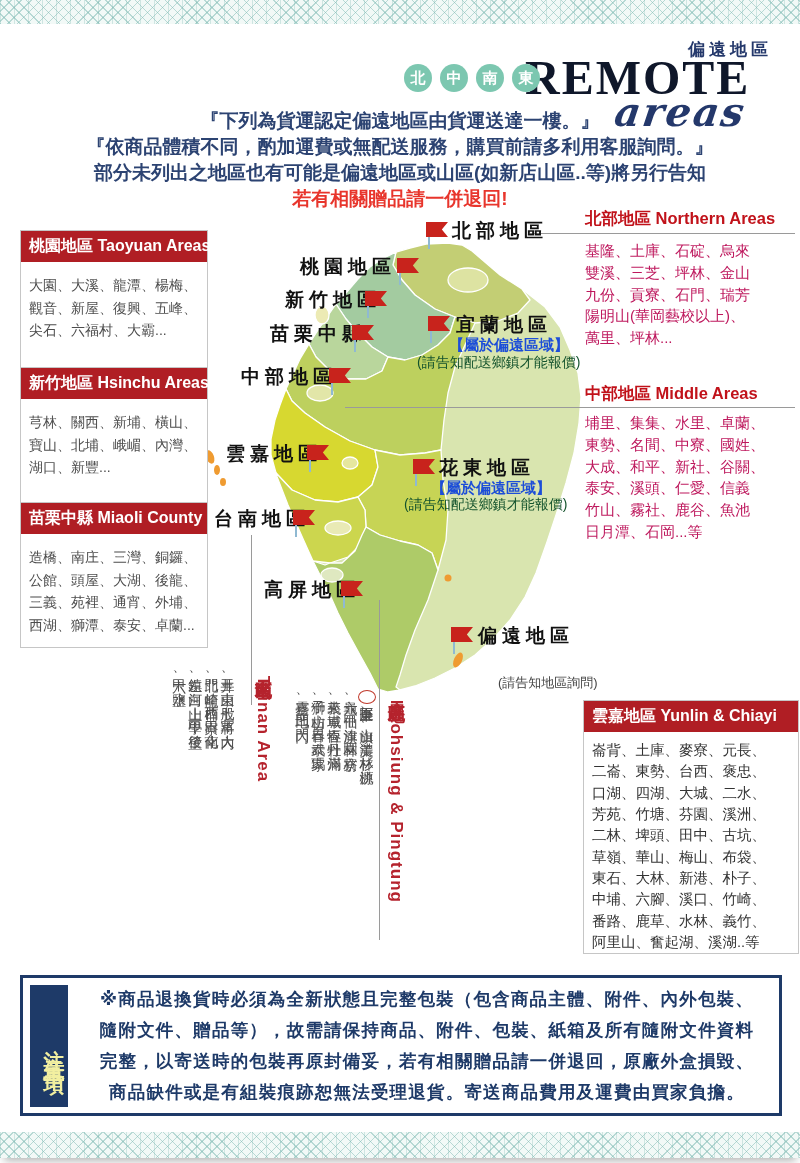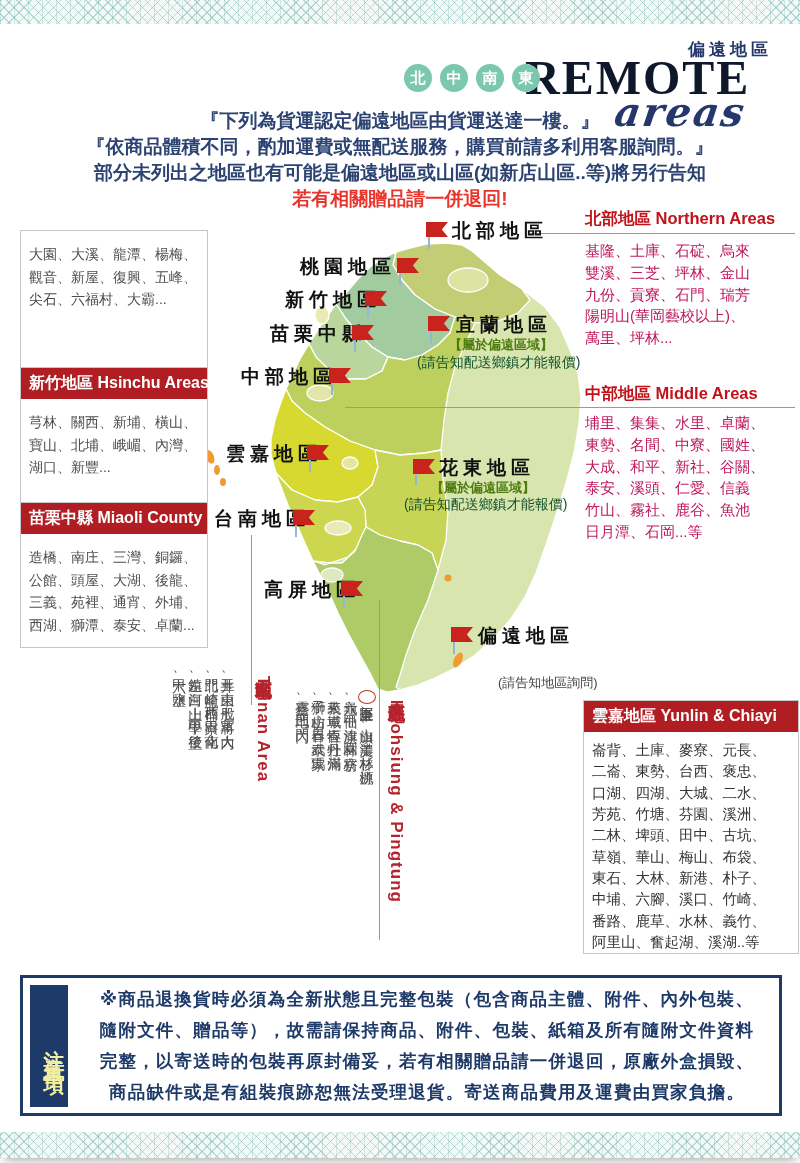--- a/index.html
+++ b/index.html
@@ -32,21 +32,21 @@
   .box-head{background:#b01e24;color:#fff;font-weight:bold;font-size:16px;
     padding:5px 0 5px 8px;white-space:nowrap;}
   .box-body{color:#4d4d4d;font-size:14px;line-height:1.62;padding:12px 8px;white-space:pre-line;}
   .panel-title{color:#c1121a;font-weight:bold;font-size:16.5px;white-space:nowrap;}
   .panel-body{color:#be185d;font-size:15px;line-height:1.45;white-space:pre-line;}
   .hline{height:1px;background:#9a9a9a;}
   .vline{width:1px;background:#9a9a9a;}
   
   .map-label{font-family:"DejaVu Serif","Liberation Serif",serif;font-weight:bold;font-size:19px;
     color:#111;letter-spacing:5px;white-space:nowrap;}
-  .map-sub1{font-weight:bold;font-size:13px;color:#4d7c0f;white-space:nowrap;}
+  .map-sub1{font-weight:bold;font-size:15px;color:#1d4ed8;white-space:nowrap;}
   .map-sub2{font-weight:normal;font-size:14px;color:#14532d;white-space:nowrap;}
   .map-sub3{font-size:13px;color:#444;white-space:nowrap;margin-top:24px;}
   .flag{width:24px;height:28px;}
   .flag::after{content:"";position:absolute;left:2px;top:3px;width:2px;height:24px;background:#8fb9d2;}
   .flag::before{content:"";position:absolute;left:0;top:0;width:22px;height:15px;background:#c8231c;
     clip-path:polygon(0 0,100% 0,72% 50%,100% 100%,0 100%);z-index:1;}
   
   .v-title{writing-mode:vertical-rl;text-orientation:mixed;color:#b5232d;font-weight:bold;
     font-size:17px;letter-spacing:1px;white-space:nowrap;}
   .v-cols{writing-mode:vertical-rl;text-orientation:mixed;color:#4d4d4d;font-size:14px;
@@ -149,20 +149,21 @@
   <span class="abs flag" style="left:293px;top:510px;"></span>
 
   <div class="abs map-label" style="left:264px;top:577px;">高屏地區</div>
   <span class="abs flag" style="left:341px;top:581px;"></span>
 
   <span class="abs flag" style="left:451px;top:627px;"></span>
   <div class="abs map-label" style="left:478px;top:623px;">偏遠地區</div>
   <div class="abs map-sub3" style="left:498px;top:650px;">(請告知地區詢問)</div>
 
   <div class="abs box" style="left:20px;top:230px;width:186px;height:137px;">
+    <div class="box-head">桃園地區 Taoyuan Areas</div>
     <div class="box-body">大園、大溪、龍潭、楊梅、
 觀音、新屋、復興、五峰、
 尖石、六福村、大霸...</div>
   </div>
   <div class="abs box" style="left:20px;top:367px;width:186px;height:135px;">
     <div class="box-head">新竹地區 Hsinchu Areas</div>
     <div class="box-body">芎林、關西、新埔、橫山、
 寶山、北埔、峨嵋、內灣、
 湖口、新豐...</div>
   </div>

